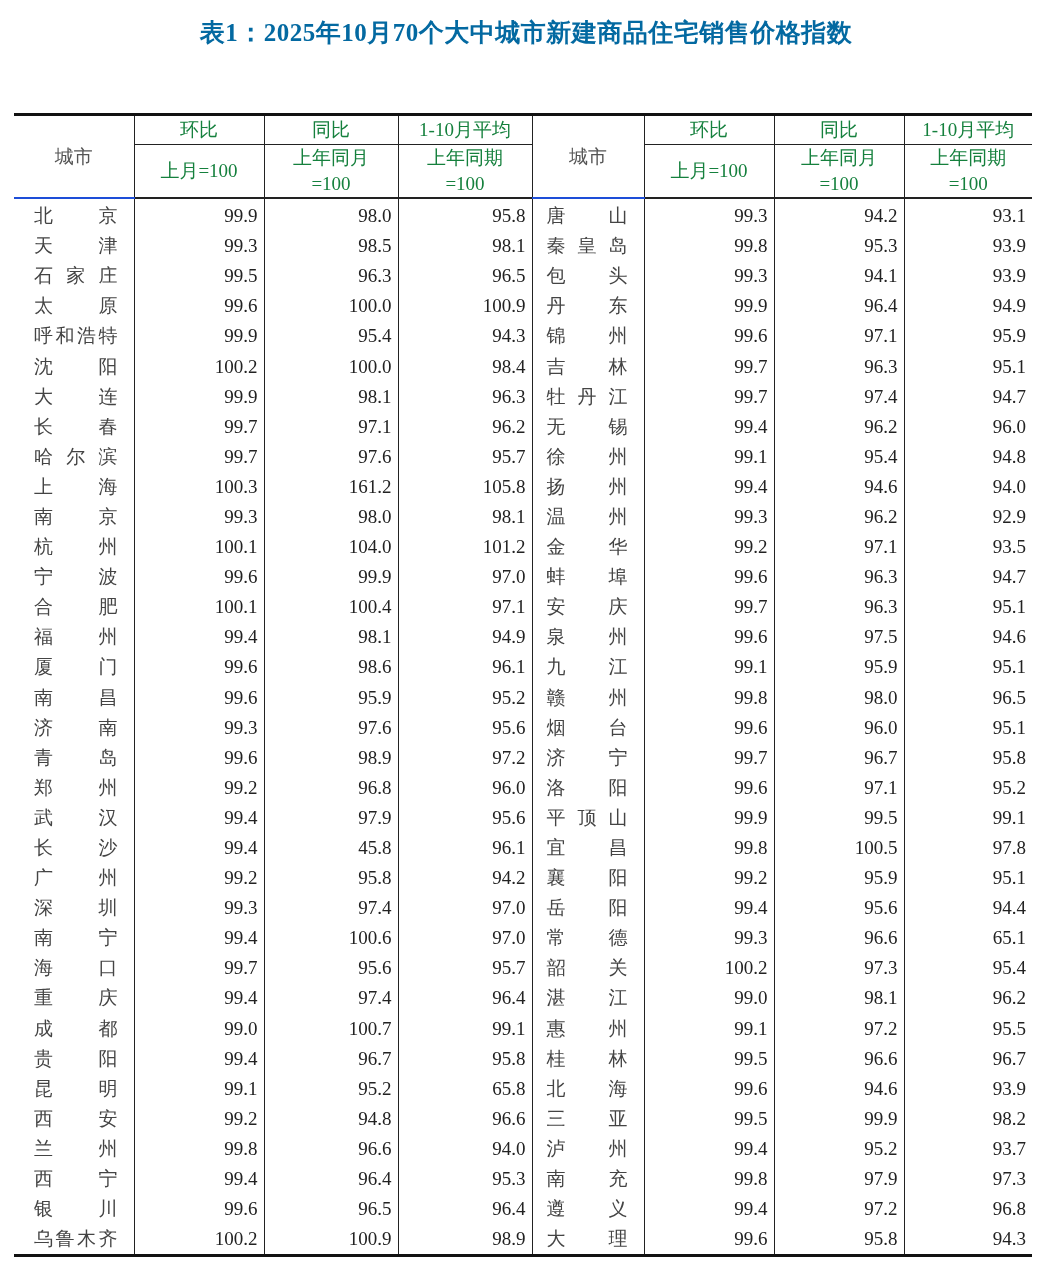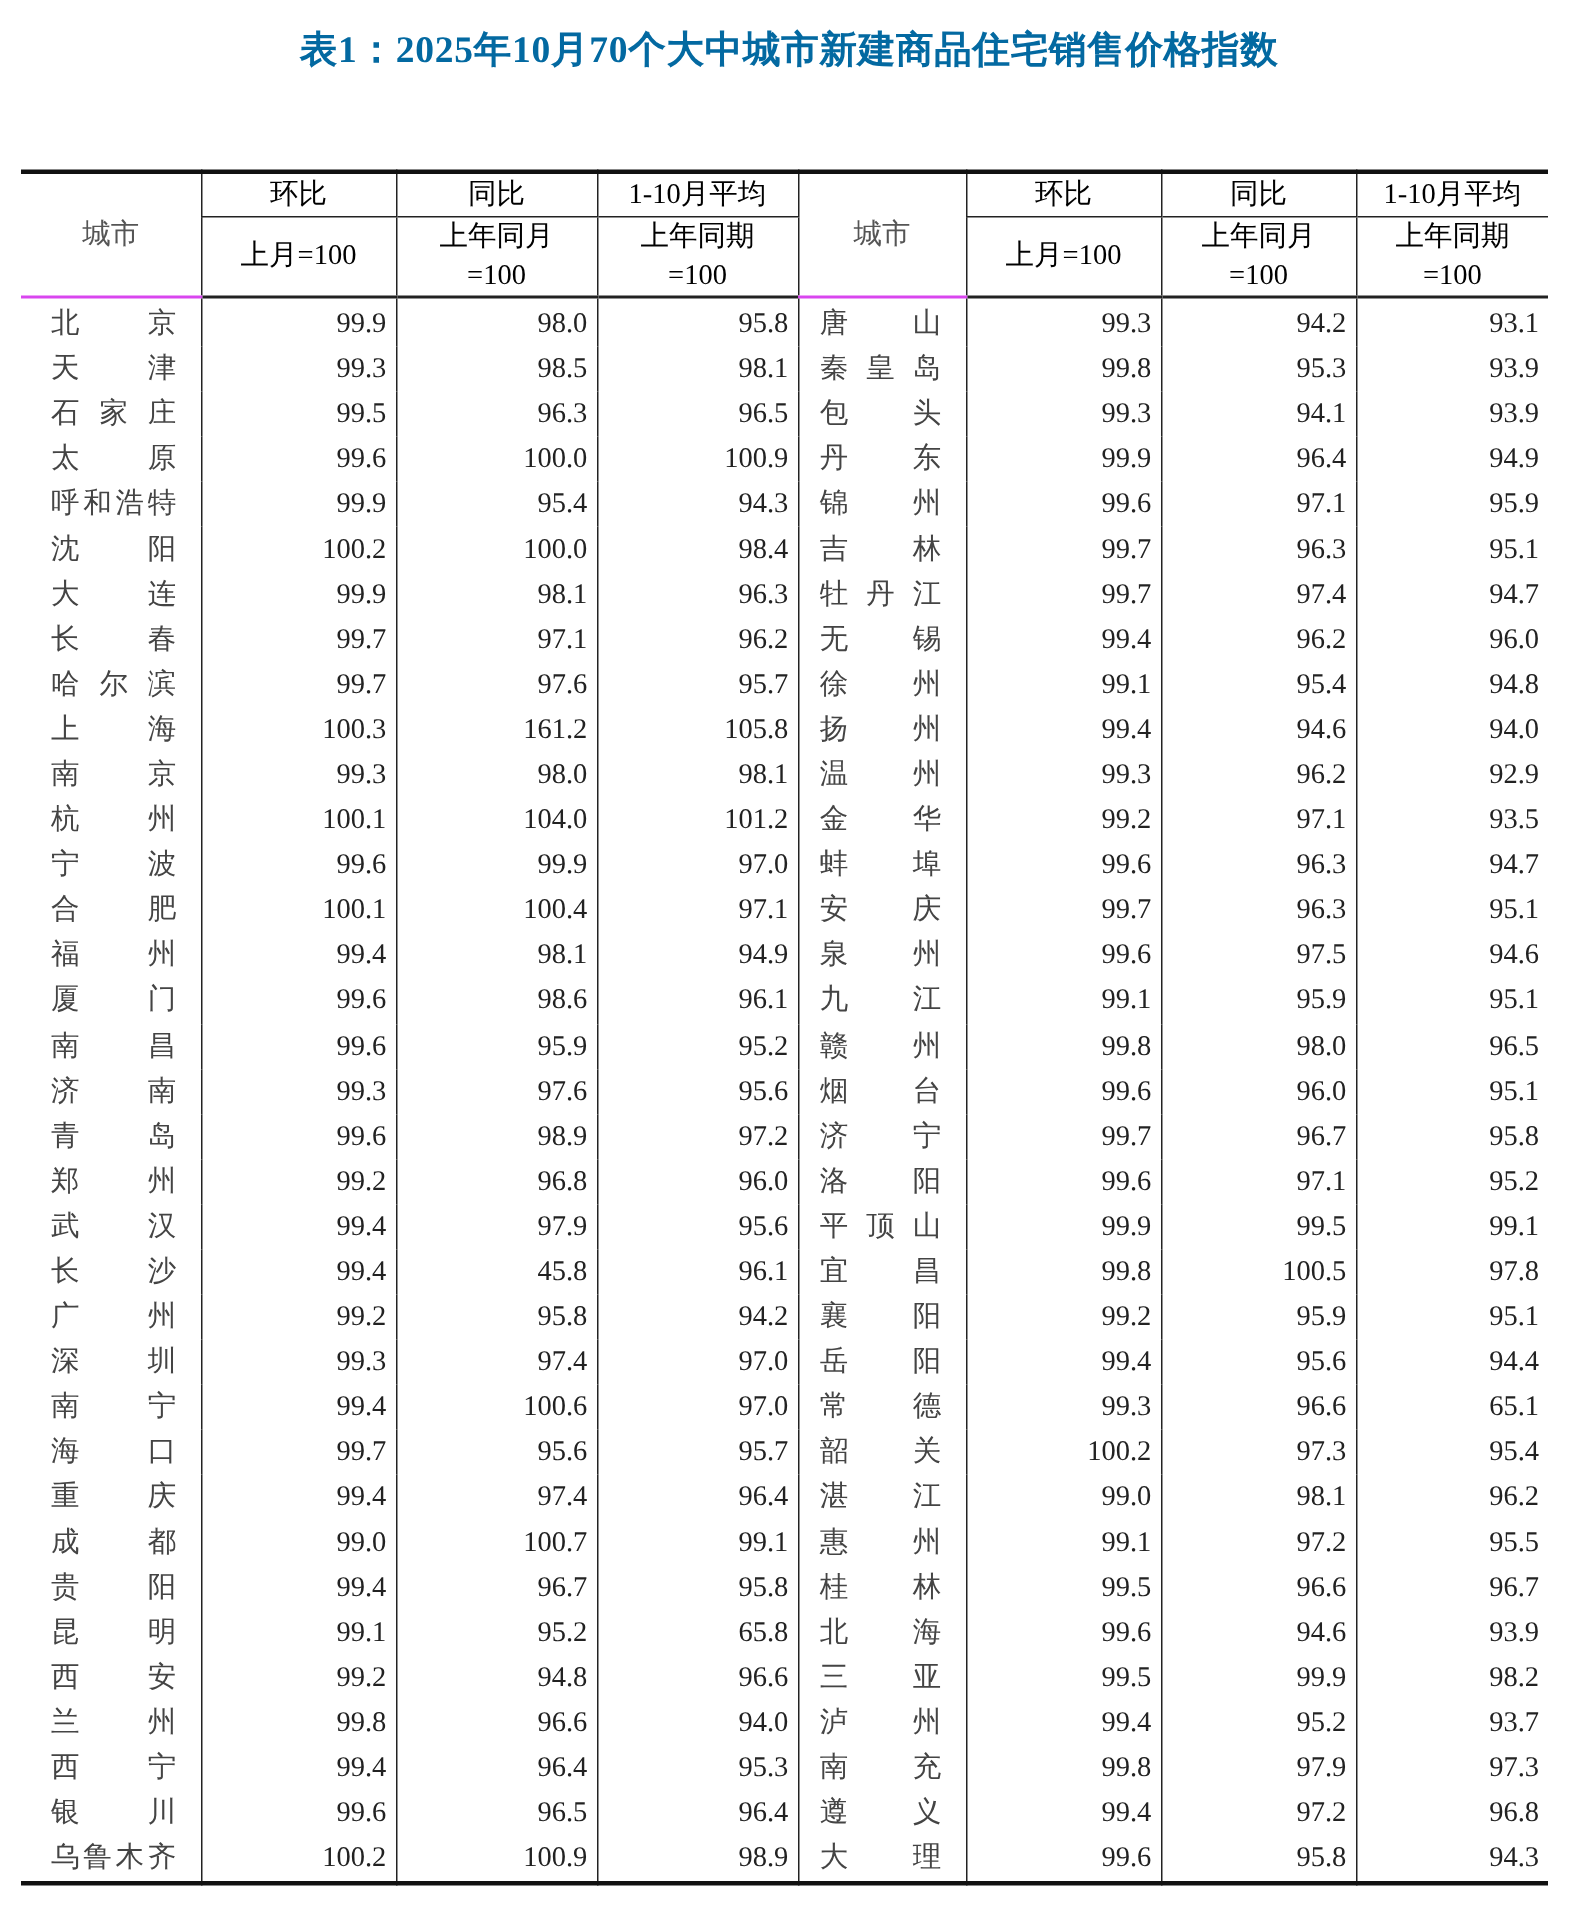--- a/index.html
+++ b/index.html
@@ -18,27 +18,27 @@
   }
   table.price-table col.c-city { width: 120px; }
   table.price-table col.c-v1 { width: 130px; }
   table.price-table col.c-v2 { width: 134px; }
   table.price-table col.c-v3 { width: 134px; }
   table.price-table col.c-city2 { width: 112px; }
   table.price-table col.c-v4 { width: 130px; }
   table.price-table col.c-v5 { width: 130px; }
   table.price-table col.c-v6 { width: 128px; }
   th {
-    font-weight: normal; font-size: 19px; color: #000000; text-align: center;
+    font-weight: normal; font-size: 19px; color: #15803d; text-align: center;
     line-height: 26px; padding: 0; border-left: 1.5px solid #222;
   }
   th.first { border-left: none; }
   th.city-h { font-size: 19px; color: #555; }
   tr.h1 th { height: 28px; border-bottom: 1.5px solid #222; }
-  tr.h1 th.city-h { border-bottom: 2px solid #d946ef; }
+  tr.h1 th.city-h { border-bottom: 2px solid #1d4ed8; }
   tr.h2 th { height: 52px; border-bottom: 2px solid #222; }
   td {
     font-size: 19px; height: 30.1px; padding: 0; line-height: 30px;
     border-left: 1.5px solid #222;
   }
   td.first { border-left: none; }
   td.num { text-align: right; padding-right: 6px; color: #222; }
   td.city { color: #444; }
   .city-inner {
     display: flex; justify-content: space-between;

